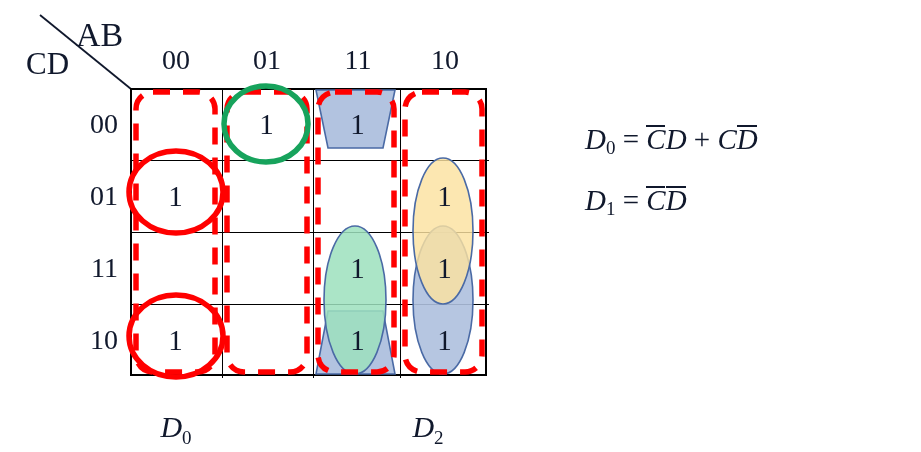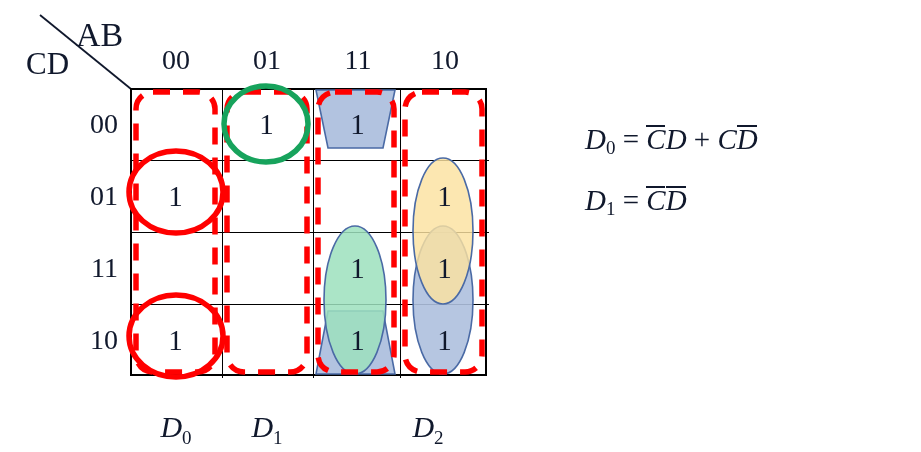--- a/index.html
+++ b/index.html
@@ -121,23 +121,20 @@
   <div class="cell" style="left:399px;top:232px">1</div>
 
   <div class="cell" style="left:130px;top:304px">1</div>
   <div class="cell" style="left:221px;top:304px"></div>
   <div class="cell" style="left:312px;top:304px">1</div>
   <div class="cell" style="left:399px;top:304px">1</div>
 
   <div class="bot-lbl" style="left:130px">
     <span>D</span><sub>0</sub>
   </div>
-  <div class="bot-lbl" style="left:221px">
-    <span>D</span><sub>1</sub>
-  </div>
   <div class="bot-lbl" style="left:382px">
     <span>D</span><sub>2</sub>
   </div>
 
   <div class="eqs">
     <div class="eq">
       <span>D</span><sub>0</sub> <span class="op">=</span>
       <span class="ovl">C</span><span>D</span> <span class="op">+</span>
       <span>C</span><span class="ovl">D</span>
     </div>

